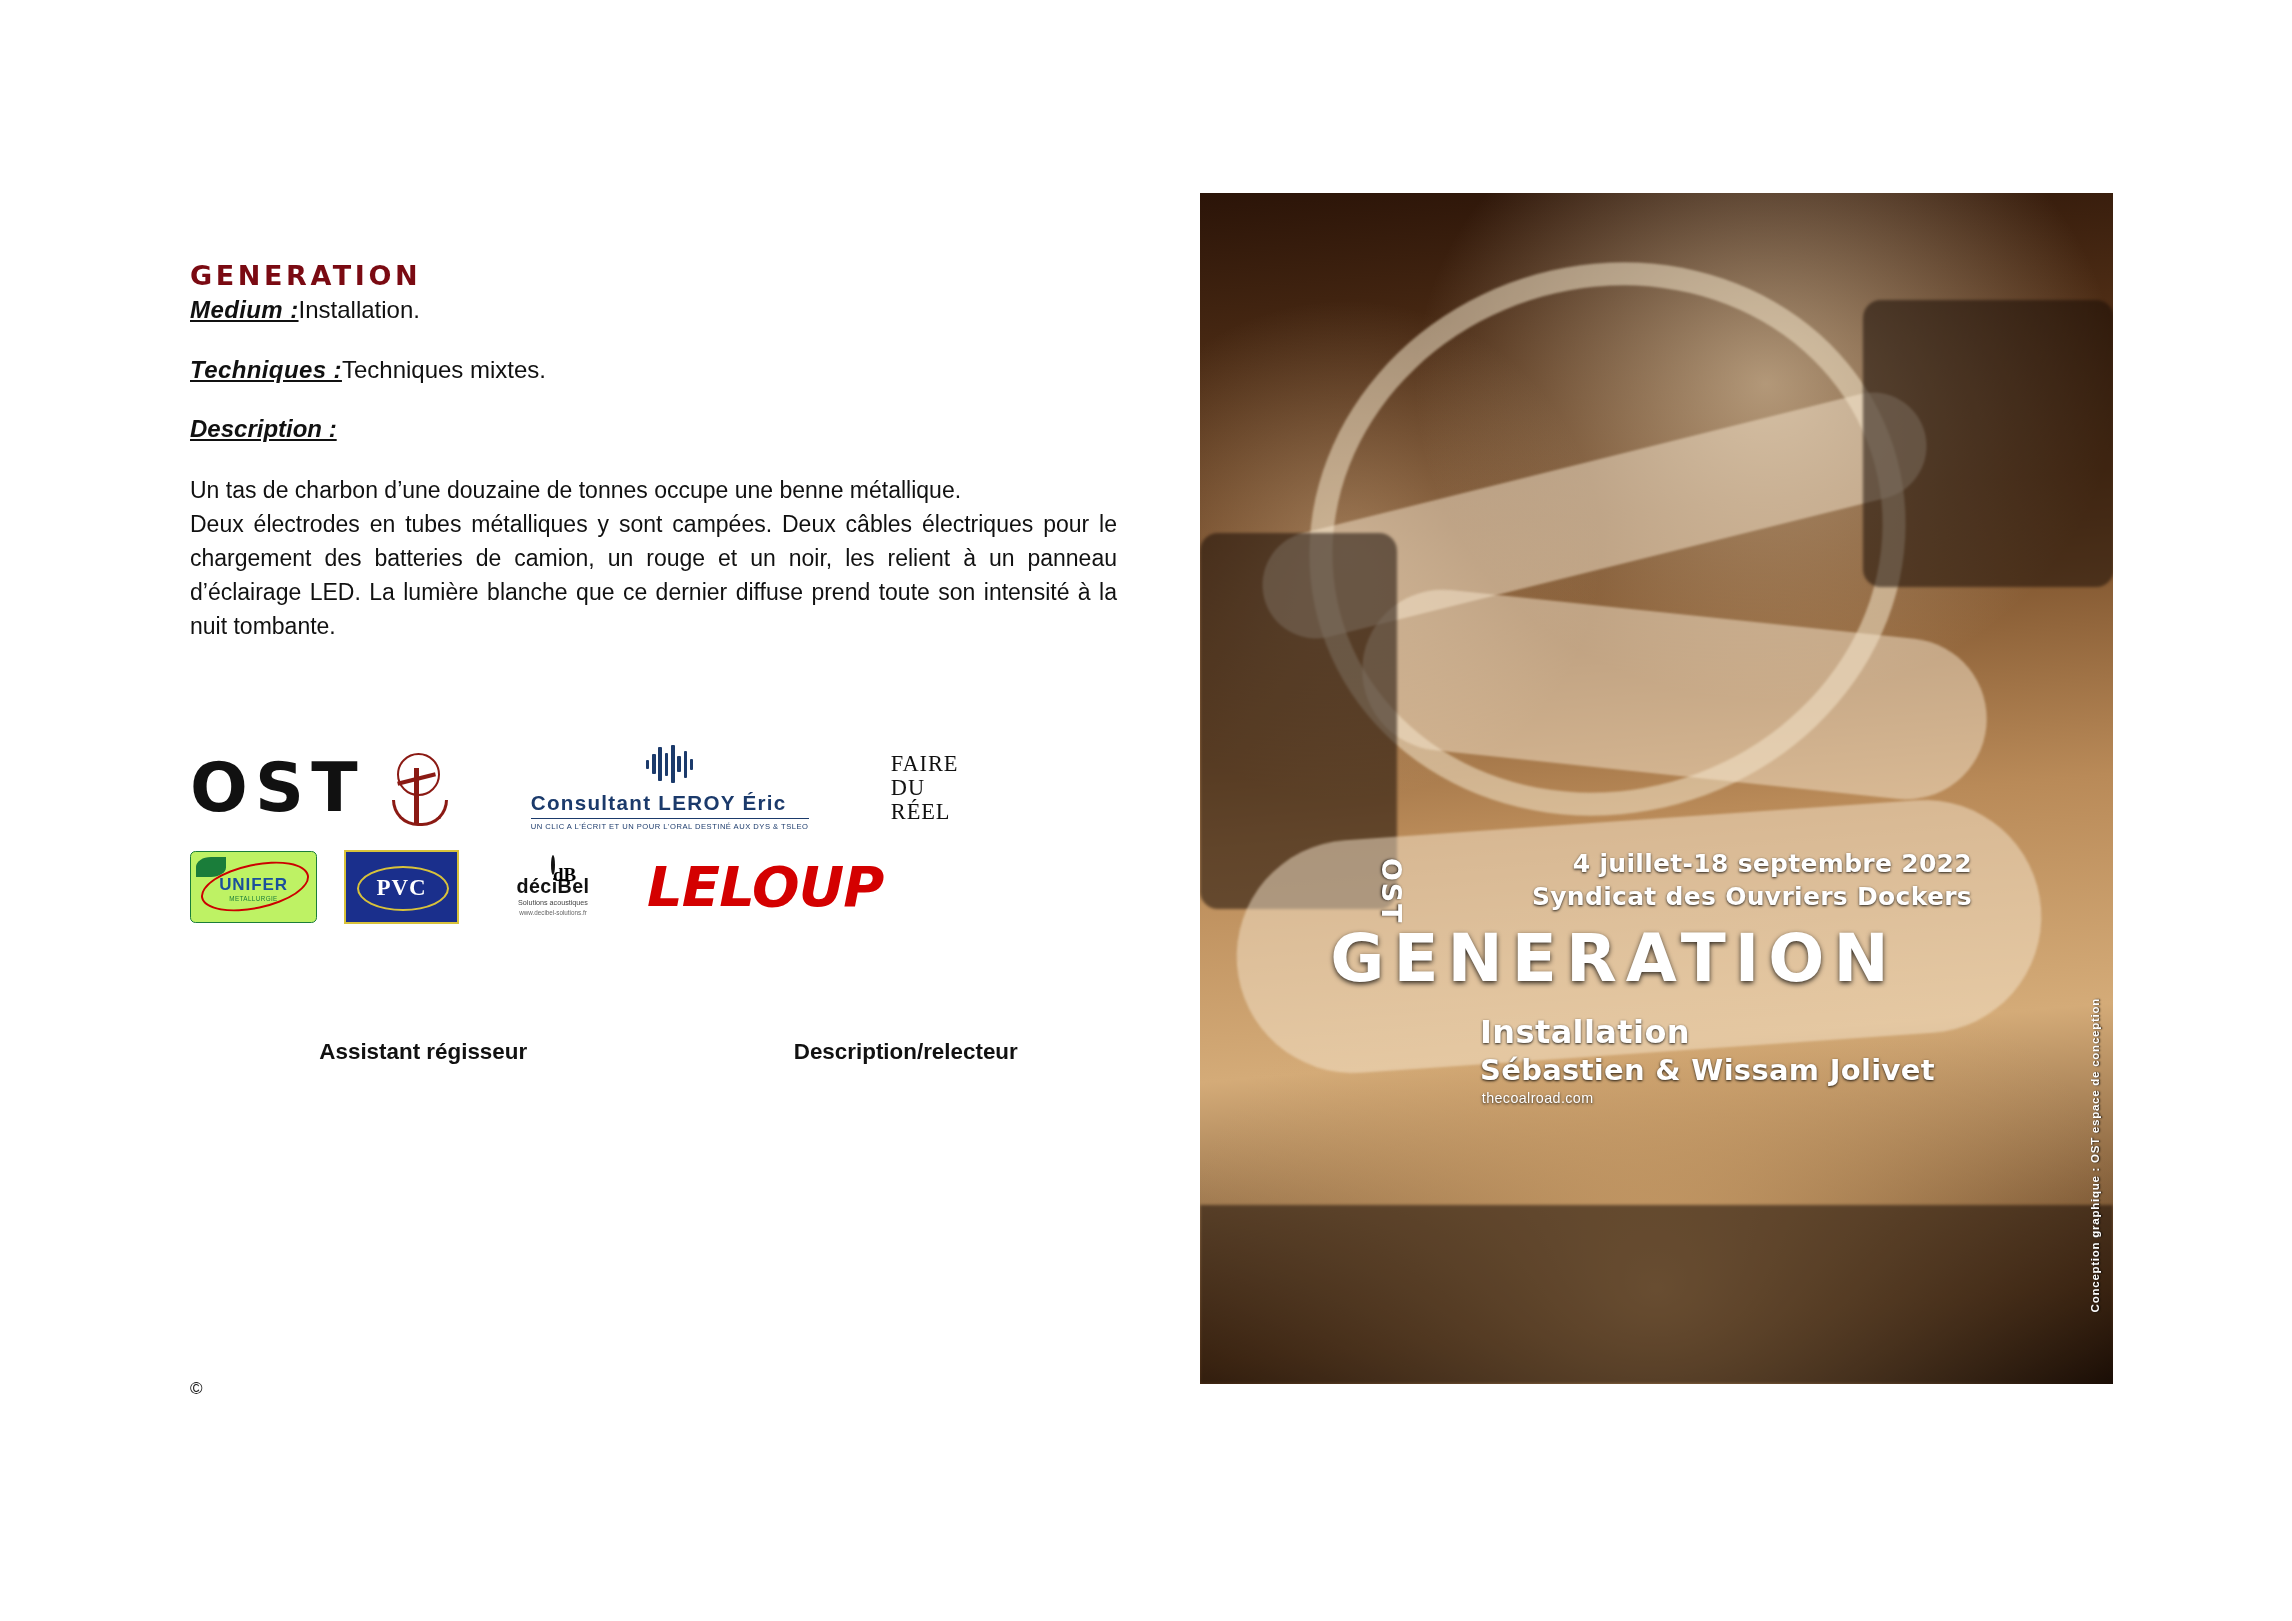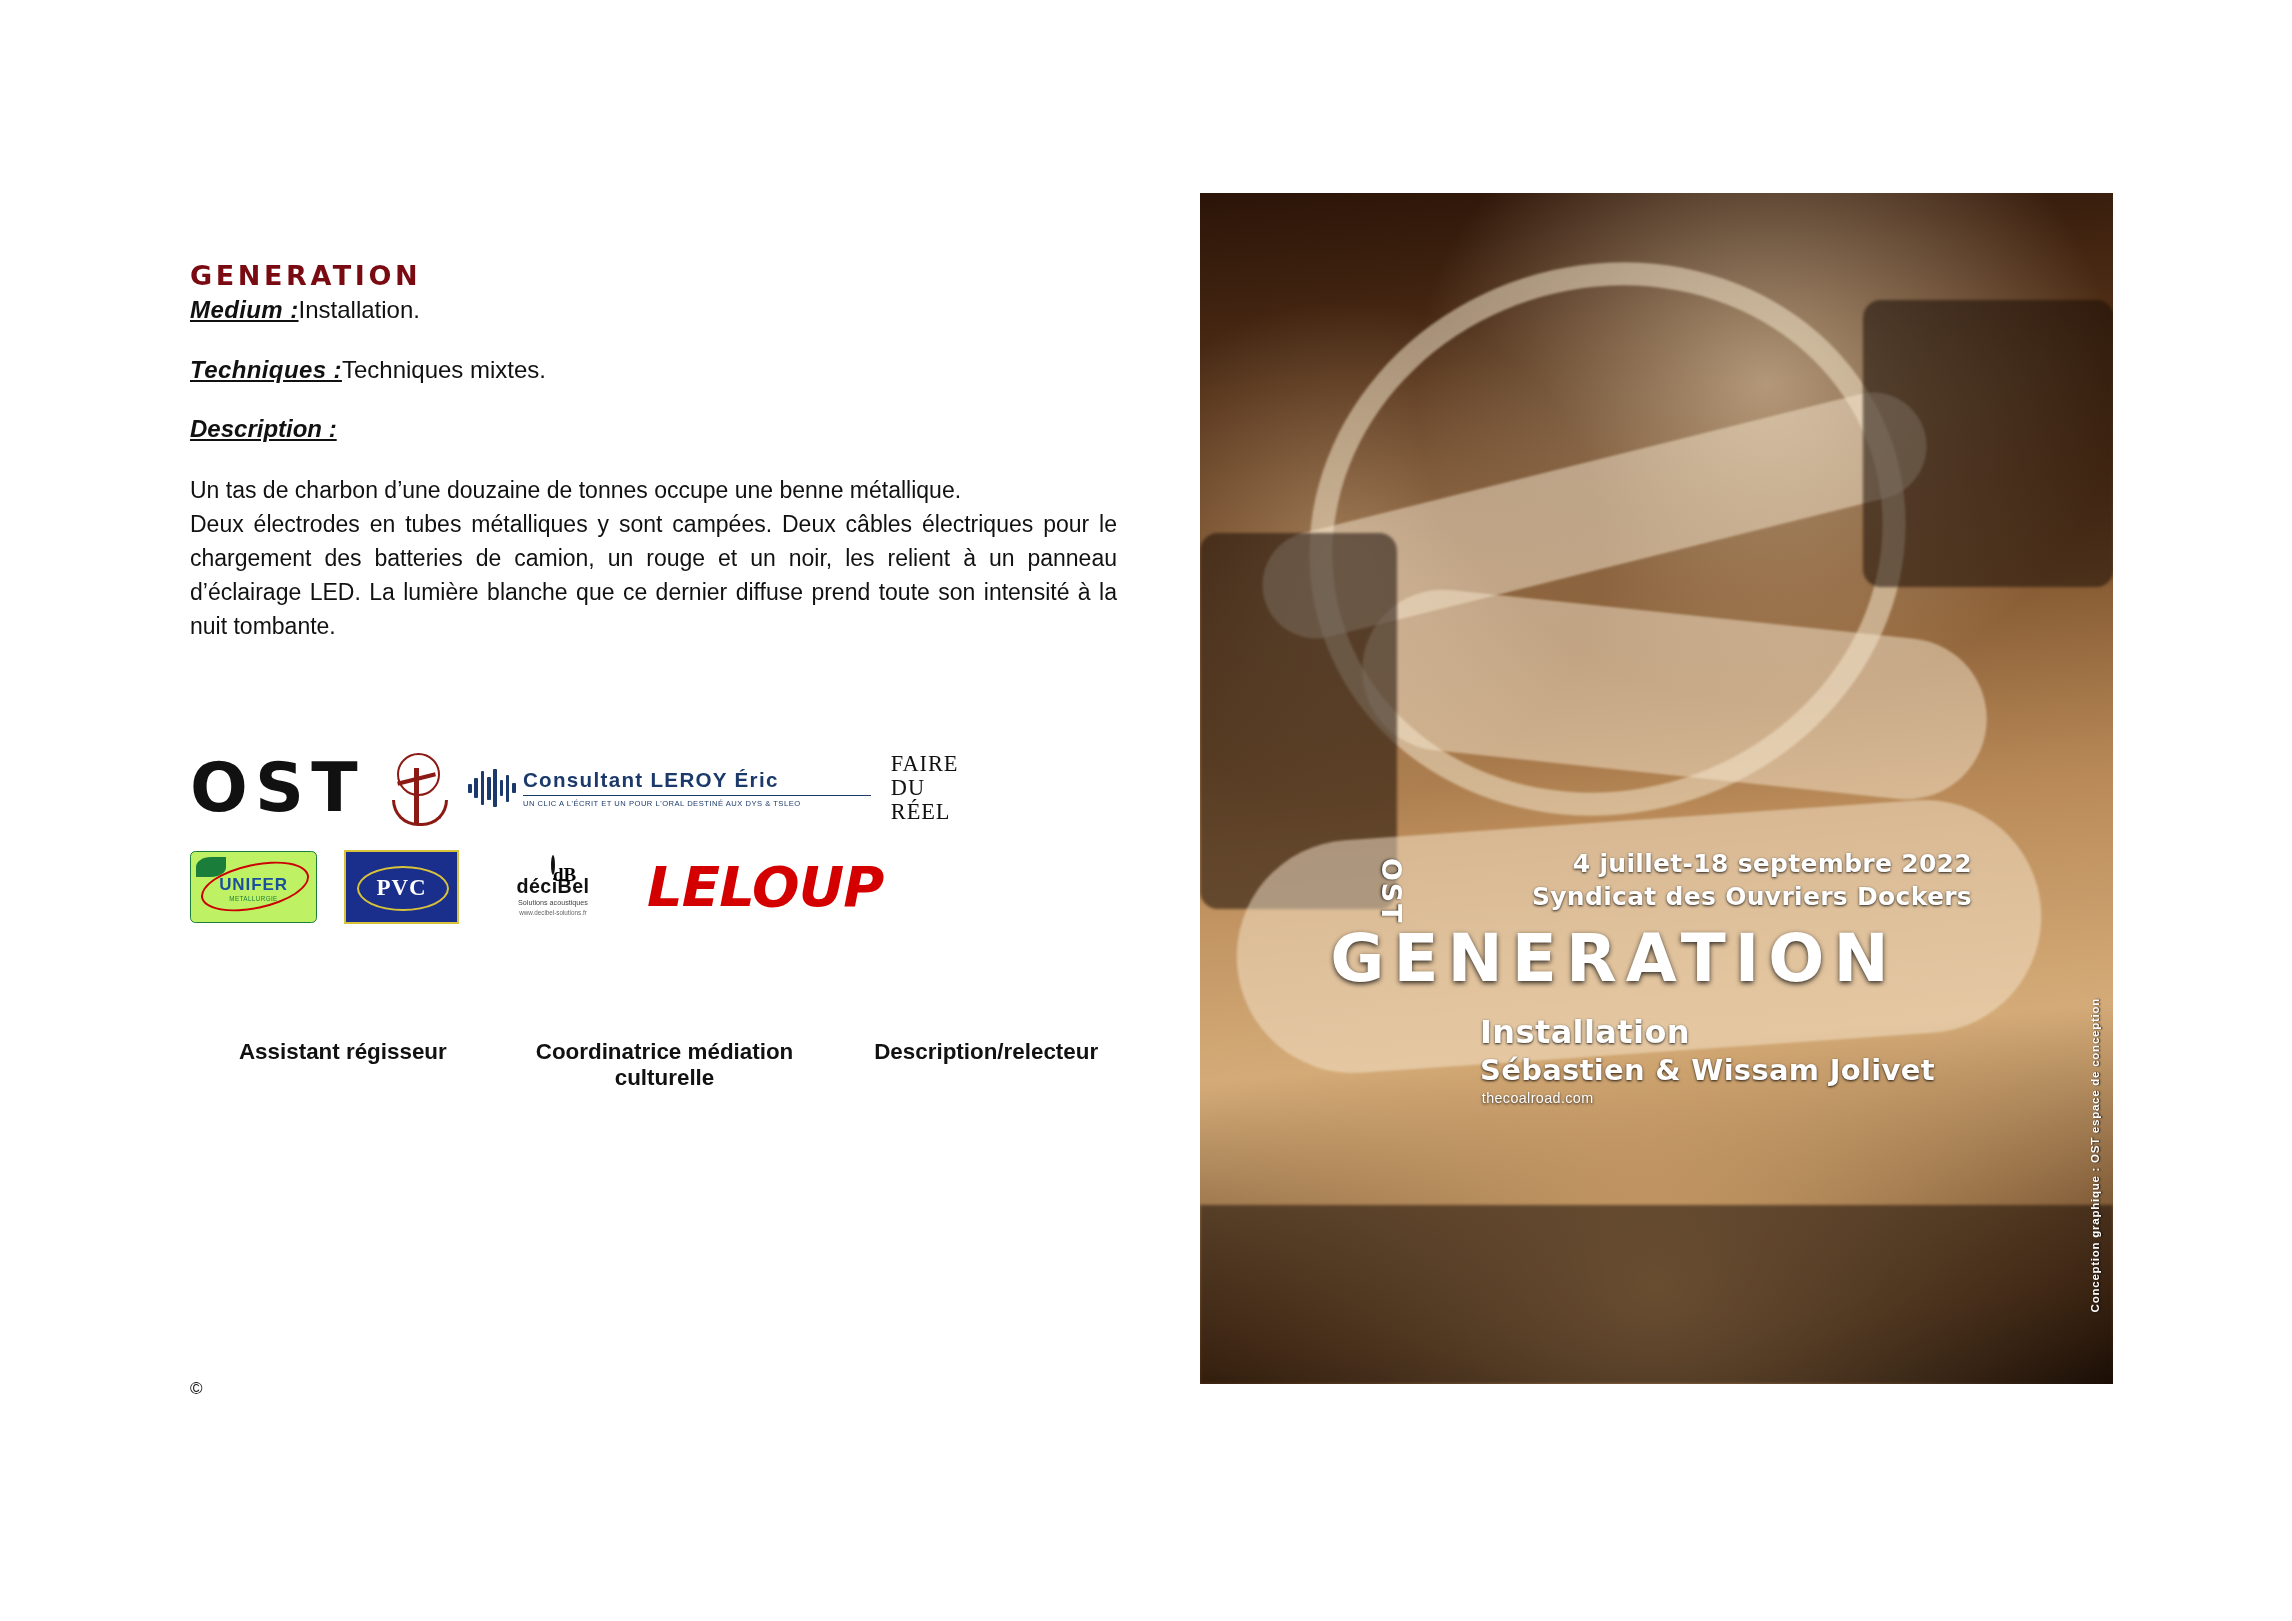--- a/index.html
+++ b/index.html
@@ -123,20 +123,21 @@
     position: absolute; left: 12.5px; top: 27px;
     width: 39px; height: 3.6px; background: #8b1a14;
     transform: rotate(-14deg);
   }
 
   .logo-consultant {
     width: 403px;
     display: flex;
     align-items: center;
     gap: 7.2px;
+    flex-direction: column;
   }
   .logo-consultant .wave {
     display: flex; align-items: center; gap: 2.7px; height: 39px;
   }
   .logo-consultant .wave i {
     display: block; width: 3.6px; background: #1b3a6b; border-radius: 0.9px;
   }
   .logo-consultant .txtblock { flex: 1; }
   .logo-consultant .l1 {
     font-size: 20.6px; color: #1b3a6b; font-weight: bold;
@@ -446,21 +447,20 @@
       <span class="url2" style="display:block">www.decibel-solutions.fr</span>
     </div>
 
     <div class="logo-leloup">LELOUP</div>
   </div>
 </div>
 
 <div class="credits">
   <div class="credits-roles">
     <div class="cred-col">Assistant régisseur</div>
-    <div class="cred-col">Coordinatrice médiation culturelle</div>
     <div class="cred-col">Description/relecteur</div>
   </div>
 </div>
 
 <div class="copyright">©</div>
 
 <div class="poster">
   <div class="poster-art">
     <div class="art-ring" style="left:107px; top:72px; width:555px; height:502px; transform:rotate(-18deg);"></div>
     <div class="art-band" style="left:54px; top:269px; width:681px; height:107px; transform:rotate(-14deg); border-radius:54px;"></div>

